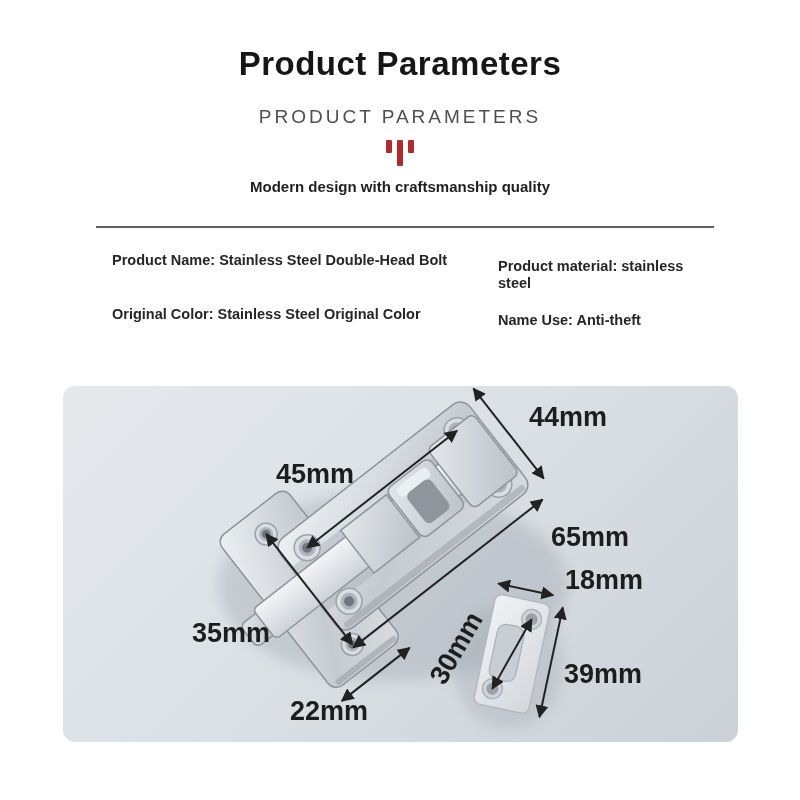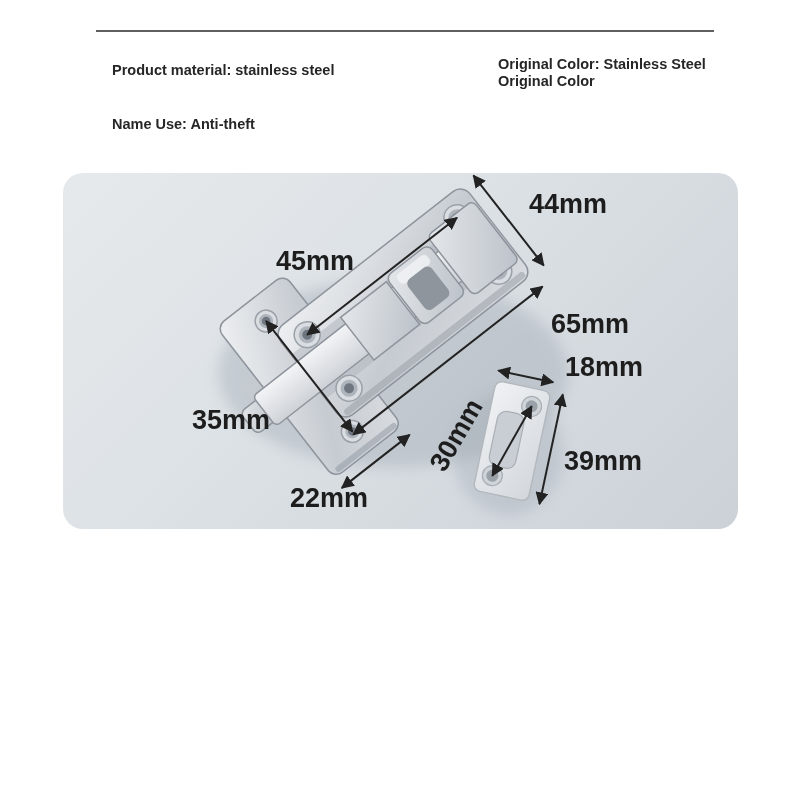--- a/index.html
+++ b/index.html
@@ -15,38 +15,49 @@
   .accent-mark .bar{width:6px;background:#b02a30;border-radius:1px;}
   .accent-mark .bar.short{height:13px;}
   .accent-mark .bar.tall{height:26px;}
   .tagline{margin-top:11px;font-size:15px;line-height:18px;font-weight:700;color:#1f1f1f;}
   .divider{margin:30px 86px 0 96px;height:2px;background:#606060;}
   .specs{margin:24px 86px 0 112px;display:grid;grid-template-columns:386px 1fr;
          row-gap:14px;column-gap:0;}
   .spec{font-size:14.5px;line-height:16.5px;font-weight:700;color:#262626;}
   .spec.left{max-width:356px;min-height:40px;}
   .spec.right{padding-top:6px;}
-  .photo{margin:40px 0 0 63px;width:675px;height:356px;border-radius:20px;
+  .photo{margin:40px 0 0 63px;width:675px;height:356px;border-radius:12px;
          background:linear-gradient(135deg,#e6e9ec 0%,#dde2e6 40%,#ccd1d8 100%);
          position:relative;overflow:hidden;}
   .photo svg{display:block;}
   .dim{stroke:#222222;stroke-width:2;fill:none;}
   .dimlabel{font-family:"Liberation Sans", sans-serif;font-size:27px;font-weight:700;
             fill:#1d1d1d;}
   .metal-stroke{stroke:#8e949c;stroke-width:1.5;}
 </style>
 </head>
 <body>
 
 <div class="page">
 
+  <div class="header">
+    <div class="title">Product Parameters</div>
+    <div class="subtitle">PRODUCT PARAMETERS</div>
+    <div class="accent-mark">
+      <span class="bar short"></span>
+      <span class="bar tall"></span>
+      <span class="bar short"></span>
+    </div>
+    <div class="tagline">Modern design with craftsmanship quality</div>
+  </div>
 
   <div class="divider"></div>
 
   <div class="specs">
+    <div class="spec left">Product Name: Stainless Steel Double-Head Bolt</div>
     <div class="spec right">Product material: stainless steel</div>
     <div class="spec left">Original Color: Stainless Steel Original Color</div>
     <div class="spec right">Name Use: Anti-theft</div>
   </div>
 
   <div class="photo">
     <svg width="675" height="356" viewBox="0 0 675 356">
       <defs>
         <linearGradient id="gPlate" x1="0" y1="0" x2="1" y2="1">
           <stop offset="0" stop-color="#eef0f2"></stop>

